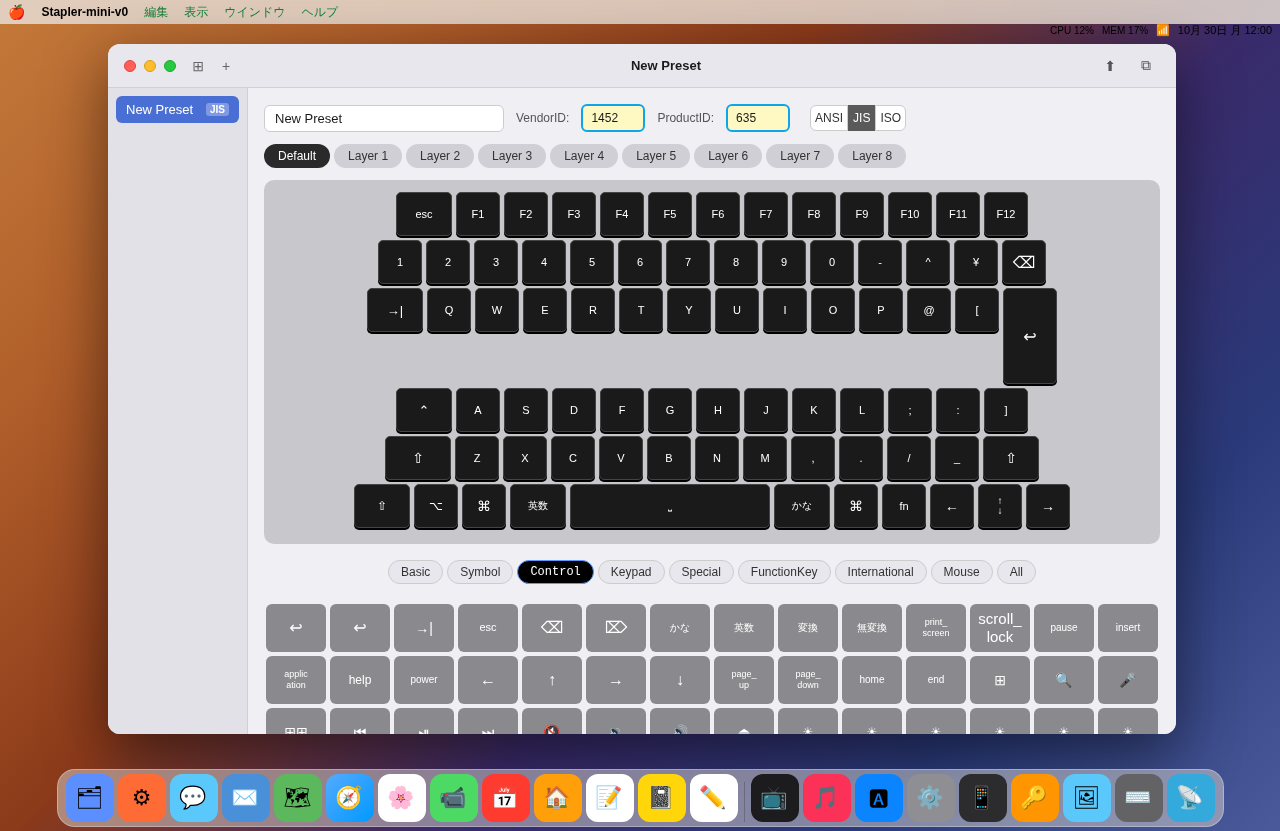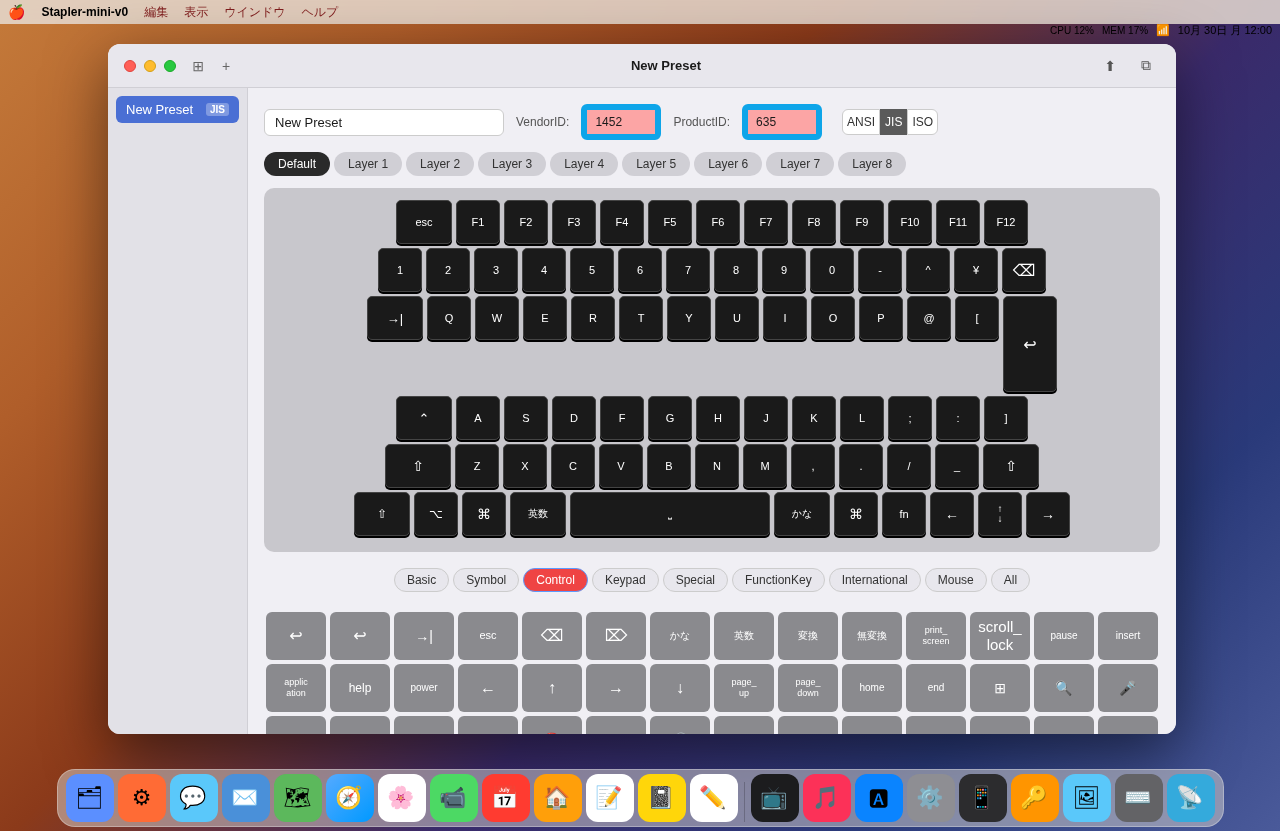--- a/index.html
+++ b/index.html
@@ -18,21 +18,21 @@
       background: rgba(230,220,210,0.85);
       display: flex;
       align-items: center;
       padding: 0 8px;
       gap: 16px;
       font-size: 12px;
       font-weight: 500;
       backdrop-filter: blur(10px);
     }
     .menubar-apple { font-size: 14px; }
-    .menubar-item { font-size: 12px; color: #7f1d1d; }
+    .menubar-item { font-size: 12px; color: #15803d; }
     .menubar-right {
       margin-left: auto;
       display: flex;
       align-items: center;
       gap: 8px;
       font-size: 11px;
       margin-top: 36px;
     }
 
     
@@ -168,26 +168,26 @@
       border-radius: 6px;
       font-size: 13px;
       background: white;
       color: #1a1a1a;
     }
     .vendor-label, .product-label {
       font-size: 12px;
       color: #555;
     }
     .vendor-input, .product-input {
-      width: 80px;
+      width: 64px;
       padding: 5px 8px;
-      border: 6px solid #0ea5e9;
+      border: 2px solid #0ea5e9;
       border-radius: 6px;
       font-size: 12px;
-      background: #fca5a5;
+      background: #fef9c3;
       color: #1a1a1a;
     }
     .layout-btns {
       display: flex;
       margin-left: 8px;
     }
     .layout-btn {
       padding: 5px 4px;
       font-size: 12px;
       border: 1px solid #ccc;
@@ -270,23 +270,24 @@
     .cat-tab {
       padding: 4px 12px;
       border-radius: 12px;
       font-size: 12px;
       cursor: pointer;
       border: 1px solid #ccc;
       background: #e8e7ed;
       color: #333;
     }
     .cat-tab.active {
-      background: #ef4444;
+      background: #000000;
       color: white;
       border-color: #5a9aff;
+      font-family: Liberation Mono, monospace;
     }
 
     
     .control-keys-grid {
       display: flex;
       flex-wrap: wrap;
       gap: 4px;
       justify-content: center;
     }
     .ctrl-key {

